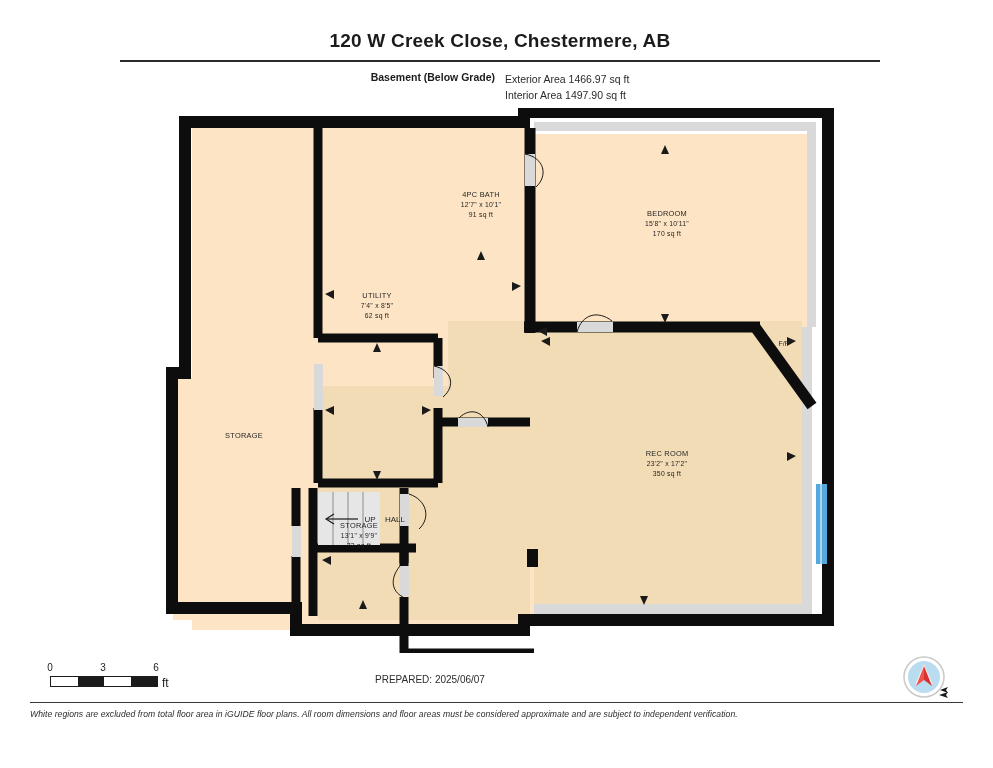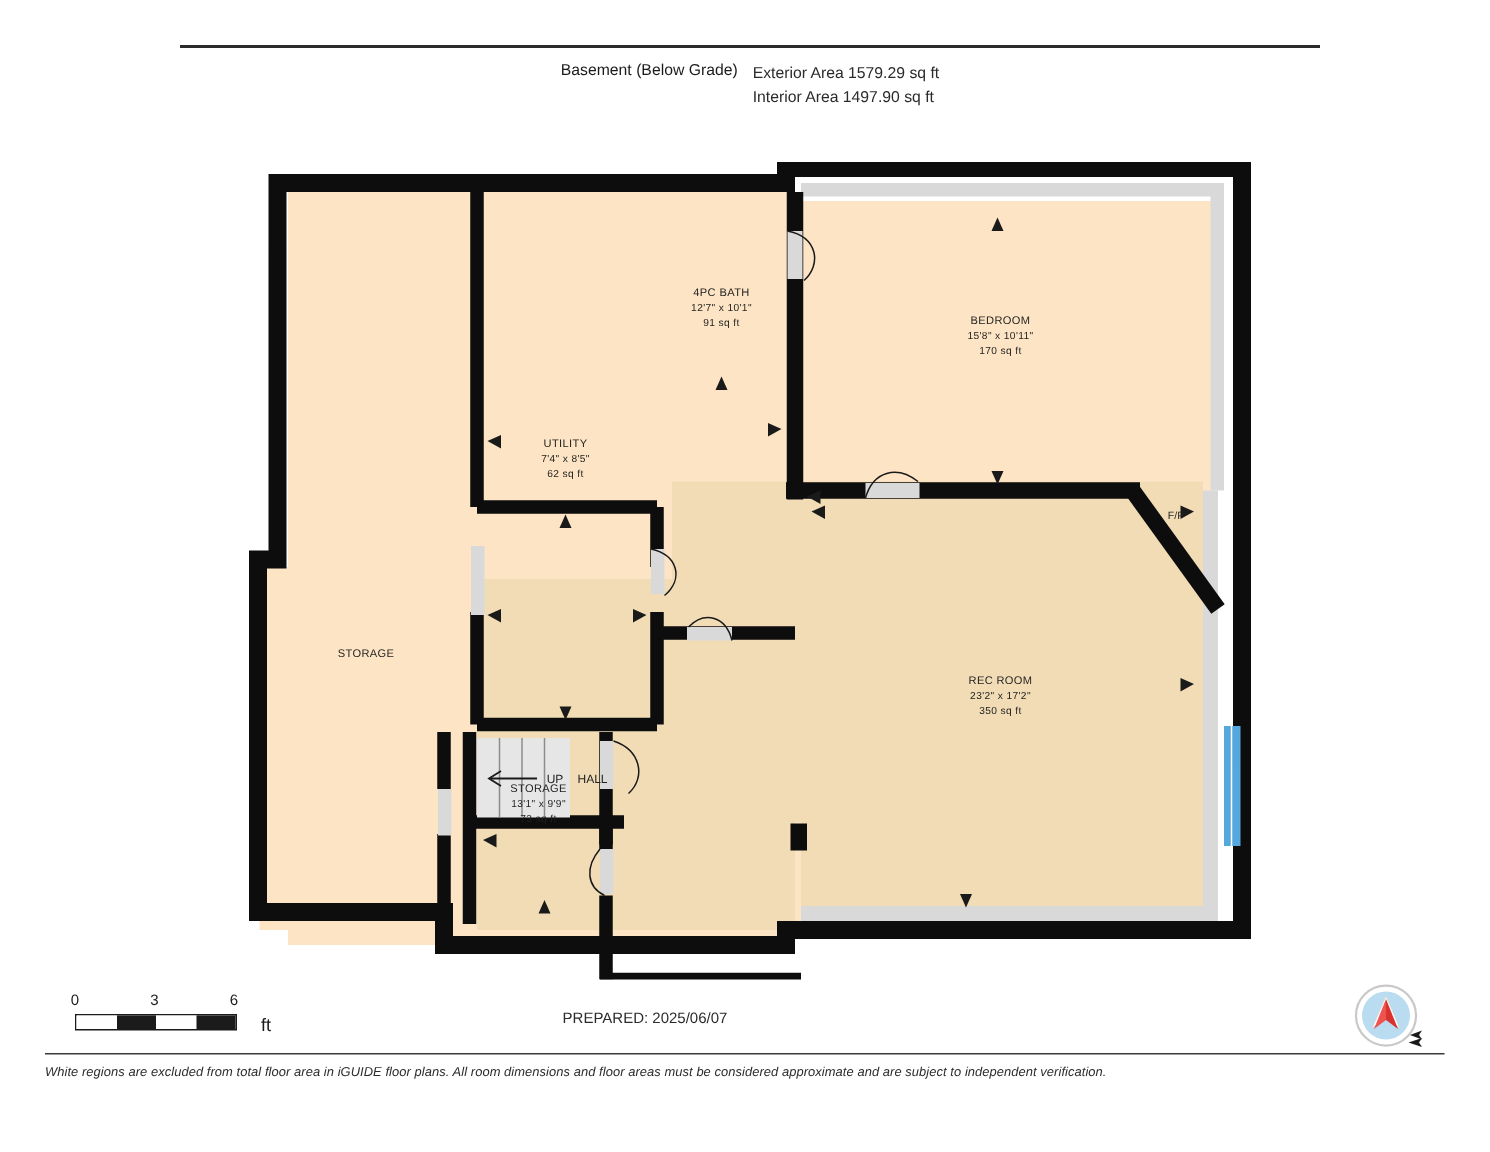--- a/index.html
+++ b/index.html
@@ -71,21 +71,21 @@
     width: 100%;
   }
   #subtitle-row {
     display: flex;
     justify-content: center;
     align-items: flex-start;
     padding-top: 9px;
     font-size: 10.5px;
   }
   #level-name {
-    font-weight: normal;
+    font-weight: bold;
     color: #1b1b1b;
     padding-right: 10px;
     white-space: nowrap;
   }
   #areas {
     color: #2b2b2b;
     line-height: 1.55;
   }
 
   
@@ -144,21 +144,21 @@
     display: flex;
     margin-top: 1px;
   }
   #scale-bar-graphic i {
     display: block;
     height: 100%;
     width: 25%;
   }
   #scale-unit {
     position: absolute;
-    left: 124px; top: 14px;
+    left: 112px; top: 14px;
     font-size: 12px;
     color: #1b1b1b;
   }
   #prepared {
     position: absolute;
     left: 0; top: 24px;
     width: 860px;
     text-align: center;
     font-size: 10px;
     color: #2b2b2b;
@@ -184,25 +184,26 @@
     font-style: italic;
   }
 </style>
 </head>
 <body>
 
 <div id="header">
 
 
   <div id="title-block">
+    <div id="plan-title">120 W Creek Close, Chestermere, AB</div>
     <div id="title-rule"></div>
     <div id="subtitle-row">
       <div id="level-name">Basement (Below Grade)</div>
       <div id="areas">
-        <div>Exterior Area 1579.29 sq ft</div>
+        <div>Exterior Area 1466.97 sq ft</div>
         <div>Interior Area 1497.90 sq ft</div>
       </div>
     </div>
   </div>
 </div>
 
 <div id="plan">
 <svg width="993" height="545" viewBox="0 0 993 545" xmlns="http://www.w3.org/2000/svg">
 
   <g>

